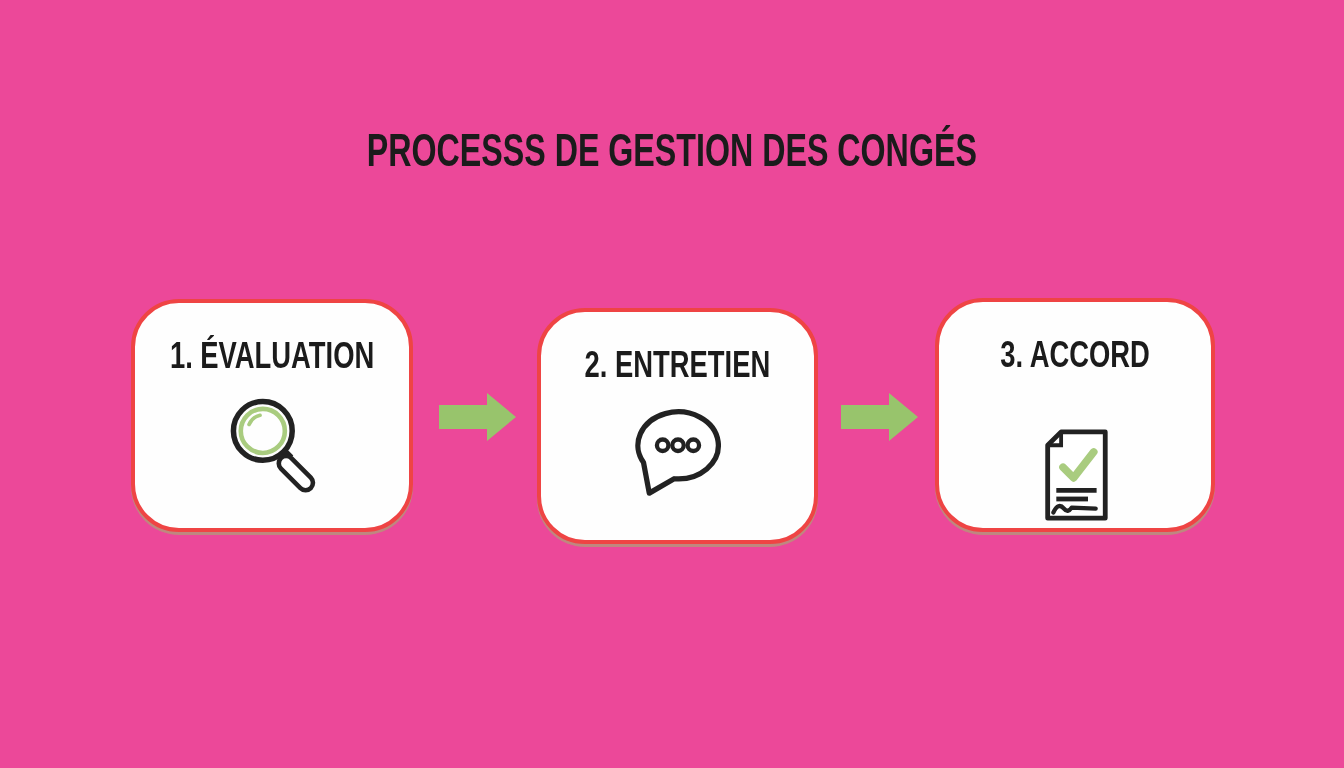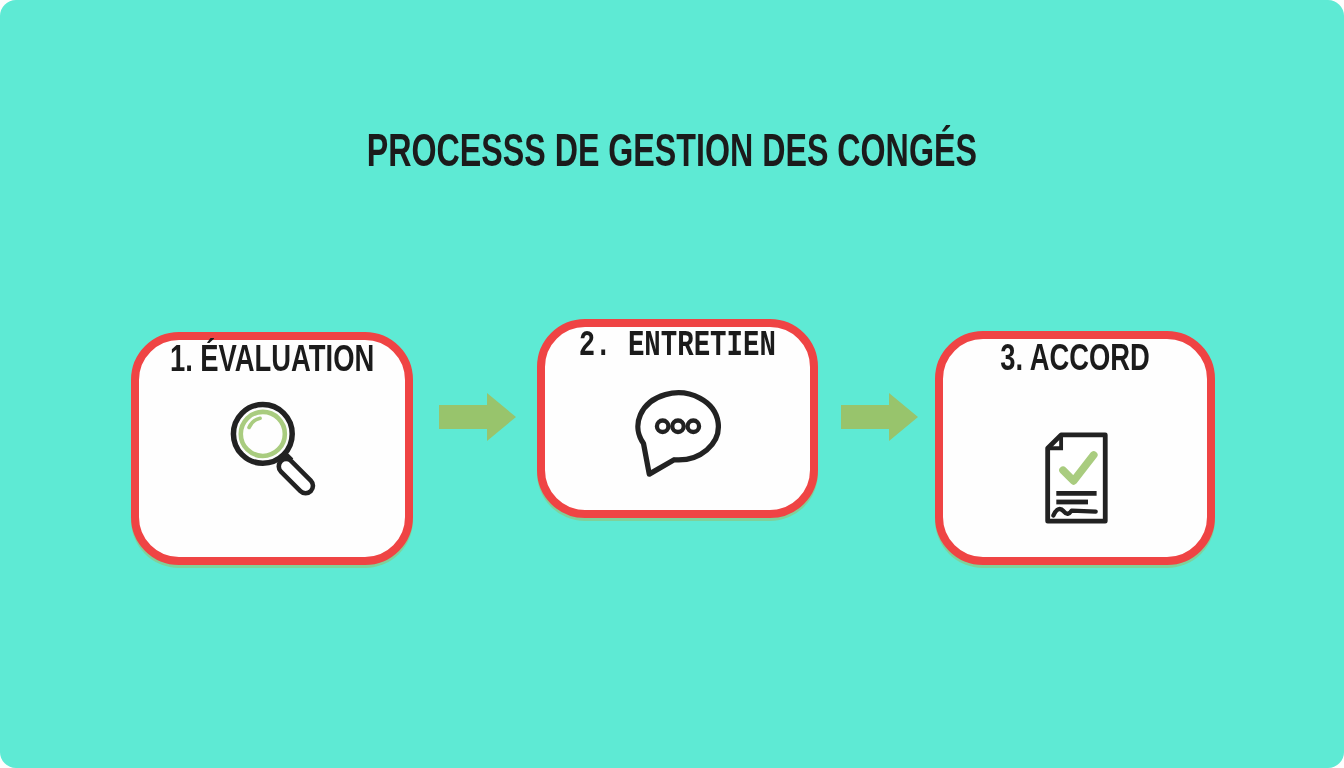--- a/index.html
+++ b/index.html
@@ -5,23 +5,22 @@
   html, body {
     margin: 0;
     padding: 0;
     background: #fdfdfd;
     font-family: "Liberation Sans", sans-serif;
   }
   .canvas {
     position: relative;
     width: 1344px;
     height: 768px;
-    background: #5eead4;
+    background: #ec4899;
     overflow: hidden;
-    border-radius: 16px;
   }
   .title {
     position: absolute;
     top: 127px;
     left: 0;
     width: 100%;
     margin: 0;
     text-align: center;
     font-size: 46px;
     font-weight: bold;
@@ -36,31 +35,31 @@
   }
   .condensed-label {
     display: inline-block;
     transform: scaleX(0.74);
     transform-origin: 50% 50%;
     white-space: nowrap;
   }
   .step-box {
     position: absolute;
     box-sizing: border-box;
-    border: 8px solid #ef4444;
+    border: 4px solid #ef4444;
     border-radius: 48px;
     background: #fefefe;
     box-shadow: 0 3px 0 0 rgba(154, 188, 106, 0.55);
     display: flex;
     flex-direction: column;
     align-items: center;
-    margin-top: 33px;
+    padding-top: 34px;
   }
   .box-1 { left: 131px; top: 299px; width: 282px; height: 233px; }
-  .box-2 { left: 537px; top: 286px; width: 281px; height: 199px; font-family: Liberation Mono, monospace; }
+  .box-2 { left: 537px; top: 308px; width: 281px; height: 236px; }
   .box-3 { left: 935px; top: 298px; width: 280px; height: 234px; gap: 32px; }
   .step-label {
     font-size: 37px;
     font-weight: bold;
     line-height: 1;
     color: #1b1b1b;
     text-align: center;
   }
   .step-icon {
     margin-top: 22px;

